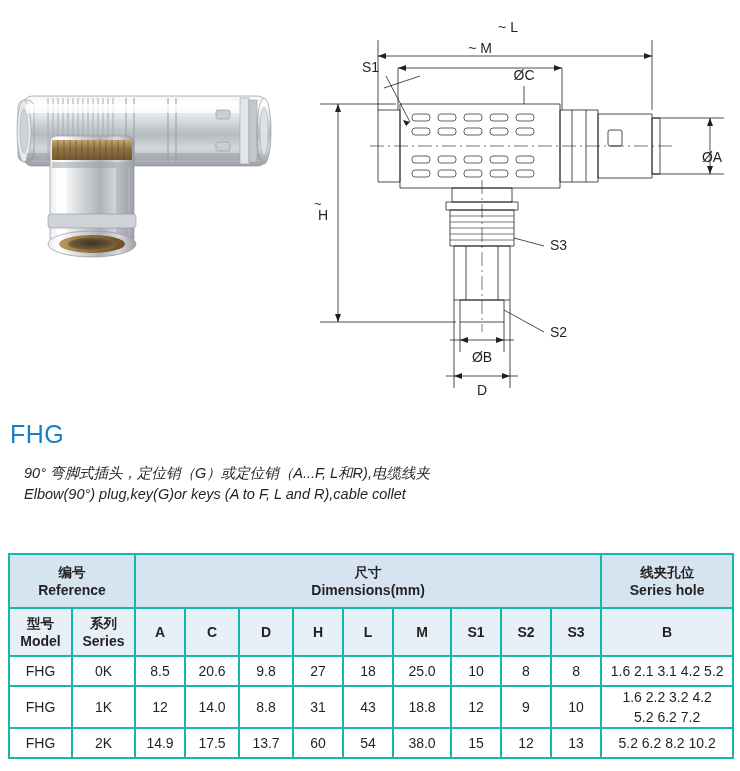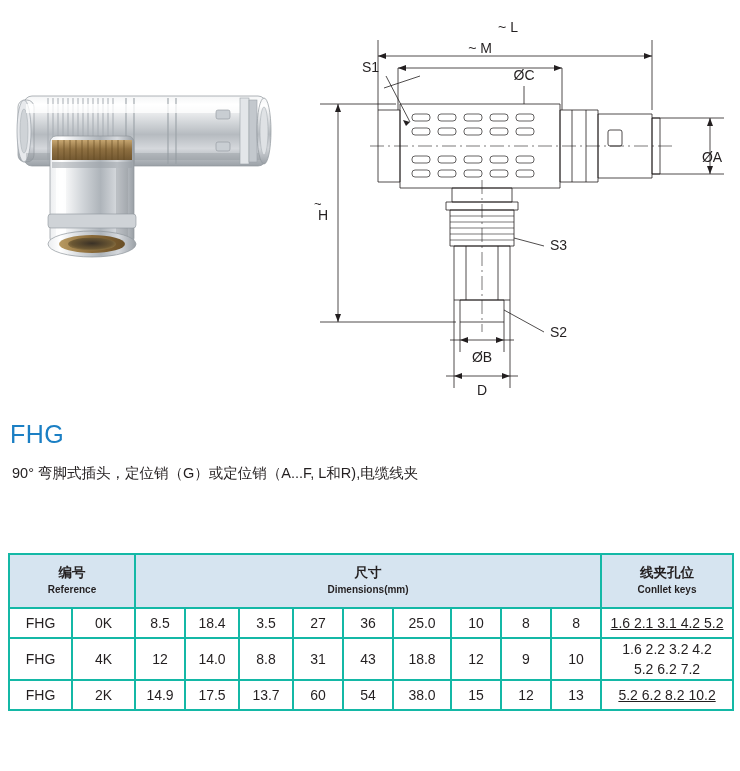--- a/index.html
+++ b/index.html
@@ -55,21 +55,22 @@
     color: #1b7fc4;
     font-size: 25px;
     letter-spacing: 0.5px;
     margin: 0 0 14px 2px;
     font-weight: 400;
   }
   .desc {
     font-size: 14.5px;
     line-height: 21px;
     color: #231f20;
-    margin-left: 4px;
+    margin-left: 16px;
+    font-style: italic;
   }
   .desc div {
     white-space: nowrap;
   }
 
   
   .table-wrap {
     position: absolute;
     left: 8px;
     top: 553px;
@@ -105,31 +106,30 @@
     background: #ffffff;
     font-size: 14px;
   }
   .cn {
     display: block;
     font-size: 13.5px;
     line-height: 17px;
   }
   .en {
     display: block;
-    font-size: 10px;
+    font-size: 14px;
     line-height: 18px;
     text-align: center;
   }
   .b-multi {
     font-size: 11px;
     line-height: 20px;
   }
   .b-single {
     font-size: 13.5px;
-    text-decoration: underline;
   }
 
   
   svg text {
     font-family: "Liberation Sans", sans-serif;
     fill: #231f20;
   }
 </style>
 </head>
 <body>
@@ -376,20 +376,21 @@
 
         <text x="14" y="198" font-size="13">~</text>
       </svg>
     </div>
   </div>
 
   <div class="title-block">
     <div class="fhg-title">FHG</div>
     <div class="desc">
       <div>90°  弯脚式插头，定位销（G）或定位销（A...F, L和R),电缆线夹</div>
+      <div>Elbow(90°) plug,key(G)or keys (A to F,  L and R),cable collet</div>
     </div>
   </div>
 
   <div class="table-wrap">
     <table class="spec">
       <colgroup>
         <col style="width:63px">
         <col style="width:63px">
         <col style="width:50px">
         <col style="width:54px">
@@ -407,42 +408,62 @@
           <th colspan="2">
             <span class="cn">编号</span>
             <span class="en">Reference</span>
           </th>
           <th colspan="9">
             <span class="cn">尺寸</span>
             <span class="en">Dimensions(mm)</span>
           </th>
           <th>
             <span class="cn">线夹孔位</span>
-            <span class="en">Conllet keys</span>
+            <span class="en">Series hole</span>
           </th>
+        </tr>
+        <tr class="hdr-sub">
+          <th>
+            <span class="cn">型号</span>
+            <span class="en">Model</span>
+          </th>
+          <th>
+            <span class="cn">系列</span>
+            <span class="en">Series</span>
+          </th>
+          <th>A</th>
+          <th>C</th>
+          <th>D</th>
+          <th>H</th>
+          <th>L</th>
+          <th>M</th>
+          <th>S1</th>
+          <th>S2</th>
+          <th>S3</th>
+          <th>B</th>
         </tr>
       </thead>
       <tbody>
         <tr>
           <td>FHG</td>
           <td>0K</td>
           <td>8.5</td>
-          <td>18.4</td>
-          <td>3.5</td>
+          <td>20.6</td>
+          <td>9.8</td>
           <td>27</td>
-          <td>36</td>
+          <td>18</td>
           <td>25.0</td>
           <td>10</td>
           <td>8</td>
           <td>8</td>
           <td class="b-single">1.6 2.1 3.1 4.2 5.2</td>
         </tr>
         <tr>
           <td>FHG</td>
-          <td>4K</td>
+          <td>1K</td>
           <td>12</td>
           <td>14.0</td>
           <td>8.8</td>
           <td>31</td>
           <td>43</td>
           <td>18.8</td>
           <td>12</td>
           <td>9</td>
           <td>10</td>
           <td class="b-multi" style="white-space:pre-line">1.6  2.2  3.2  4.2

